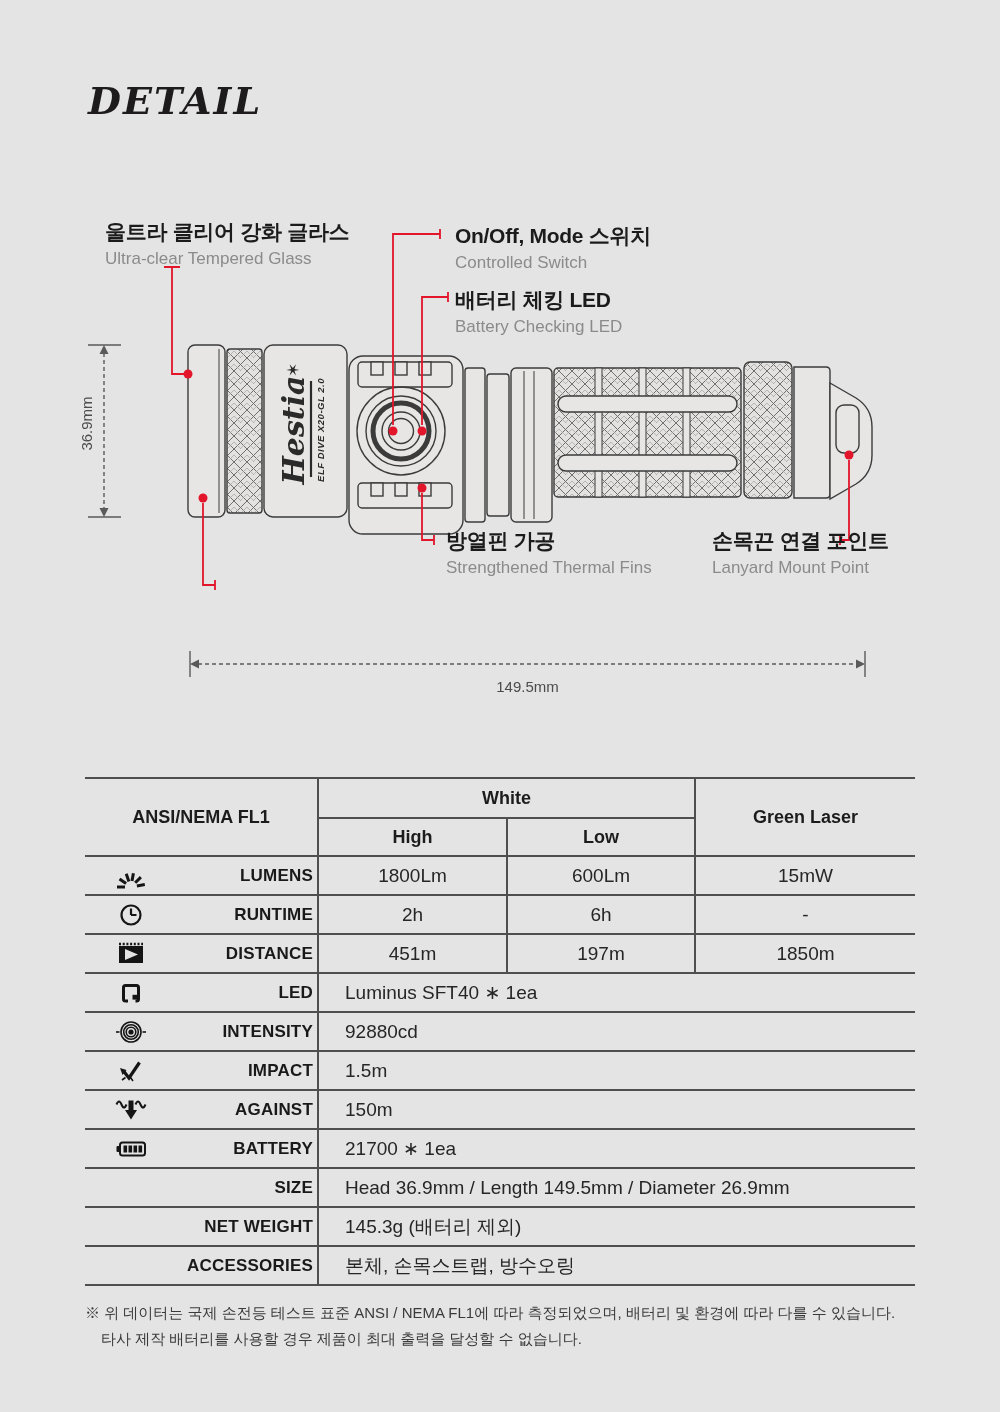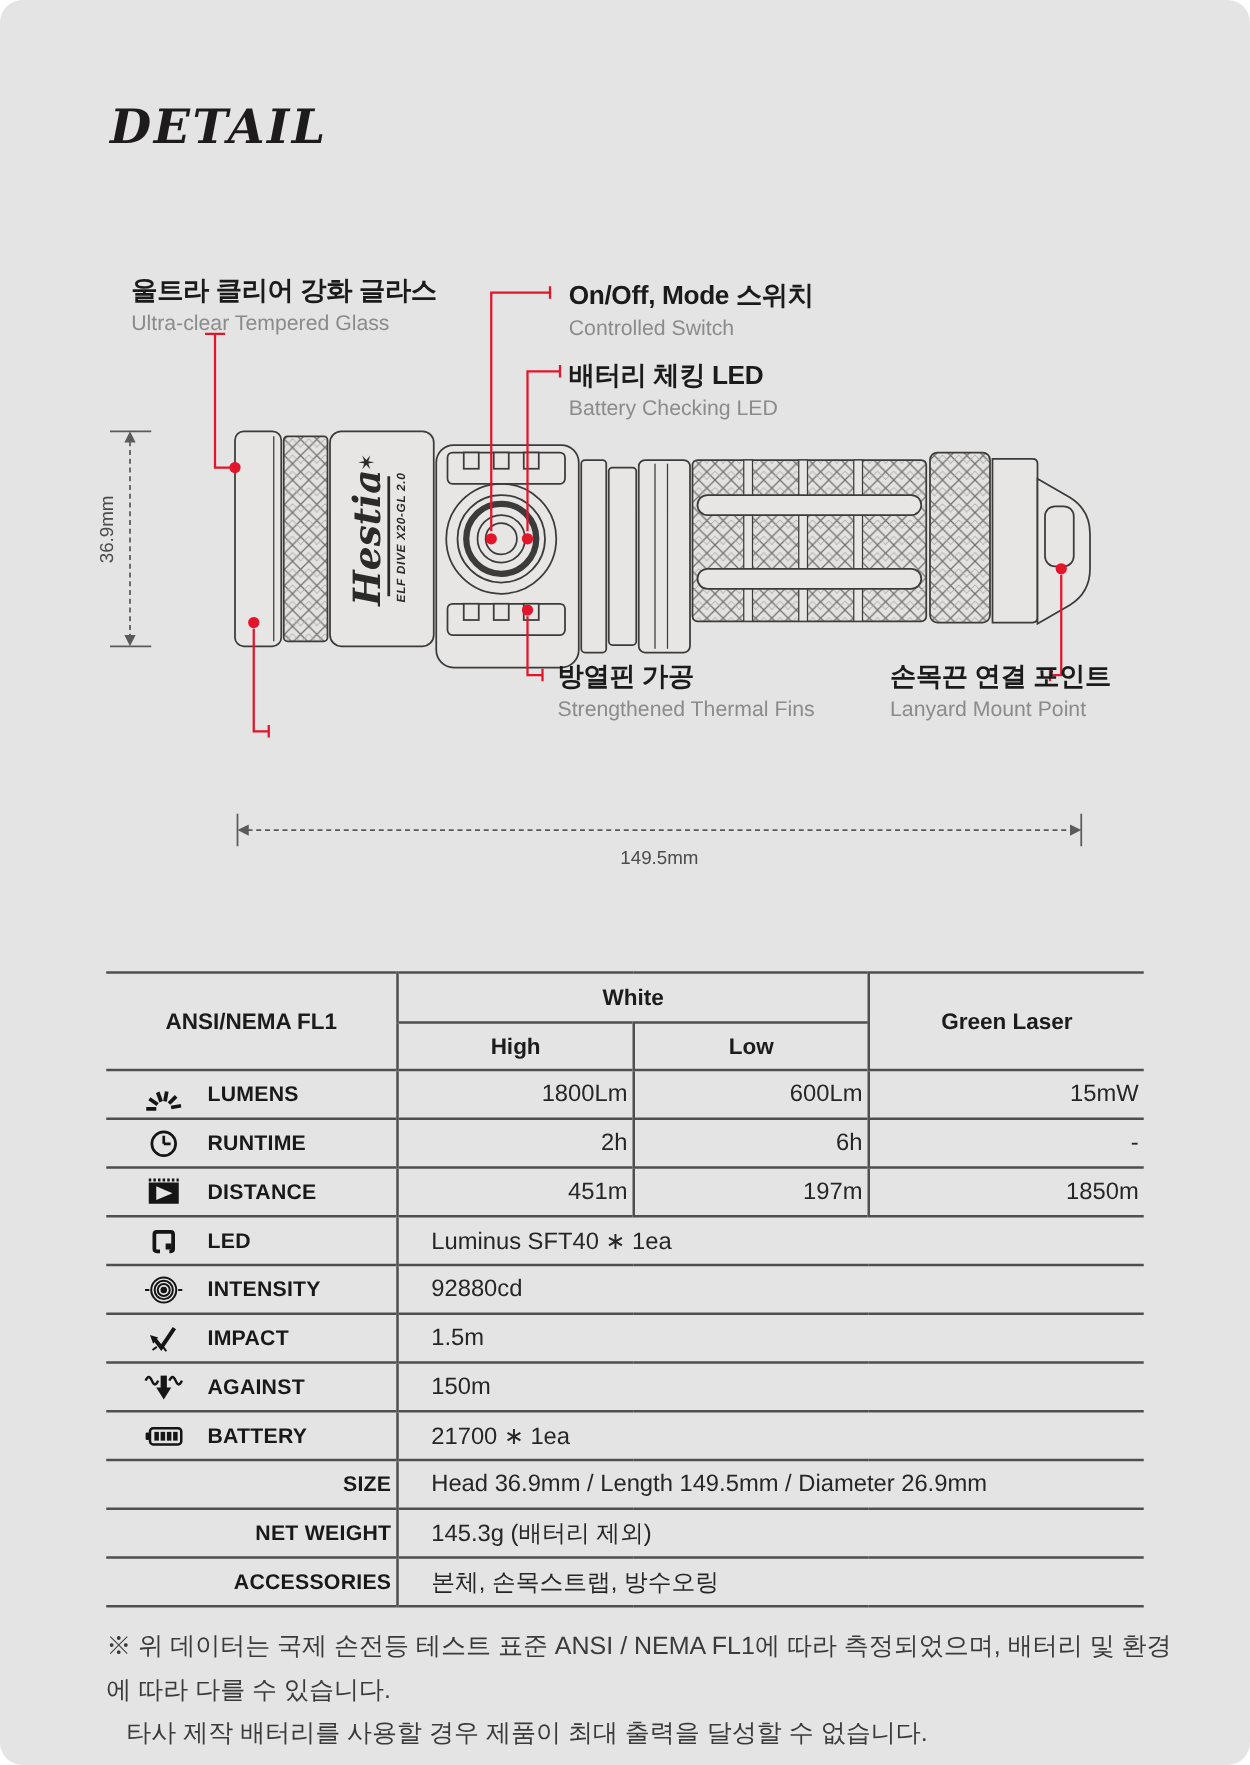--- a/index.html
+++ b/index.html
@@ -1,17 +1,17 @@
 <!DOCTYPE html>
 <html style="--red: #e2152b; --bg: #e4e4e4; --line: #3b3b3b; --table_line: #4f4f4f;"><head>
 <meta charset="utf-8">
 <style>
   html,body{margin:0;padding:0;}
   .page{position:relative;width:1000px;height:1412px;background:var(--bg,#e4e4e4);
-    font-family:"Liberation Sans",sans-serif;overflow:hidden;border-radius:18px;}
+    font-family:"Liberation Sans",sans-serif;overflow:hidden;}
   .title{position:absolute;left:88px;top:78px;font-family:"DejaVu Serif",serif;
     font-style:italic;font-weight:bold;font-size:38px;letter-spacing:2px;color:#1d1b1c;}
   
   .diagram{position:absolute;left:0;top:215px;width:1000px;height:500px;}
   .draw{position:absolute;left:0;top:0;width:1000px;height:500px;}
   .callout{position:absolute;}
   .callout .ko{font-size:21px;font-weight:bold;color:#1b1b1b;letter-spacing:-0.3px;white-space:nowrap;}
   .callout .en{font-size:17px;color:#8b8b8b;margin-top:3px;white-space:nowrap;}
   .dim{position:absolute;font-size:15px;color:#4c4c4c;text-align:center;}
   .dim-v{left:44px;top:200px;width:84px;transform:rotate(-90deg);}
@@ -22,28 +22,28 @@
     font-size:9.5px;letter-spacing:0.5px;}
   
   .spec-wrap{position:absolute;left:85px;top:777px;}
   table.spec{border-collapse:collapse;table-layout:fixed;width:830px;
     border-top:2px solid var(--table_line,#4f4f4f);}
   table.spec tr{border-bottom:2px solid var(--table_line,#4f4f4f);}
   table.spec th,table.spec td{padding:4px;vertical-align:middle;}
   .vl{border-left:2px solid var(--table_line,#4f4f4f);}
   tr.hr1{height:40px;} tr.hr2{height:38px;} tr.dr{height:39px;}
   table.spec th{font-size:18px;font-weight:bold;color:#1c1c1c;text-align:center;}
-  .lab{display:flex;align-items:center;padding-left:20px;gap:13px;}
+  .lab{display:flex;align-items:center;padding-left:20px;gap:13px;justify-content:space-between;}
   .lab.center{justify-content:flex-end;padding-left:0;}
   .ic{width:44px;display:flex;justify-content:center;align-items:center;}
   .lt{font-size:17px;font-weight:bold;letter-spacing:0.2px;color:#191919;}
-  .val{font-size:19px;color:#262626;text-align:right;}
+  .val{font-size:19px;color:#262626;text-align:center;}
   .val.left{text-align:left;padding-left:26px;}
   
-  .footnote{position:absolute;left:85px;top:1300px;width:862px;font-size:20px;
+  .footnote{position:absolute;left:85px;top:1300px;width:862px;font-size:15px;
     color:#3a3a3a;line-height:1.75;}
   .fn2{padding-left:16px;}
 </style>
 </head>
 <body>
 
 <div class="page">
 
   <div class="title">DETAIL</div>
 

